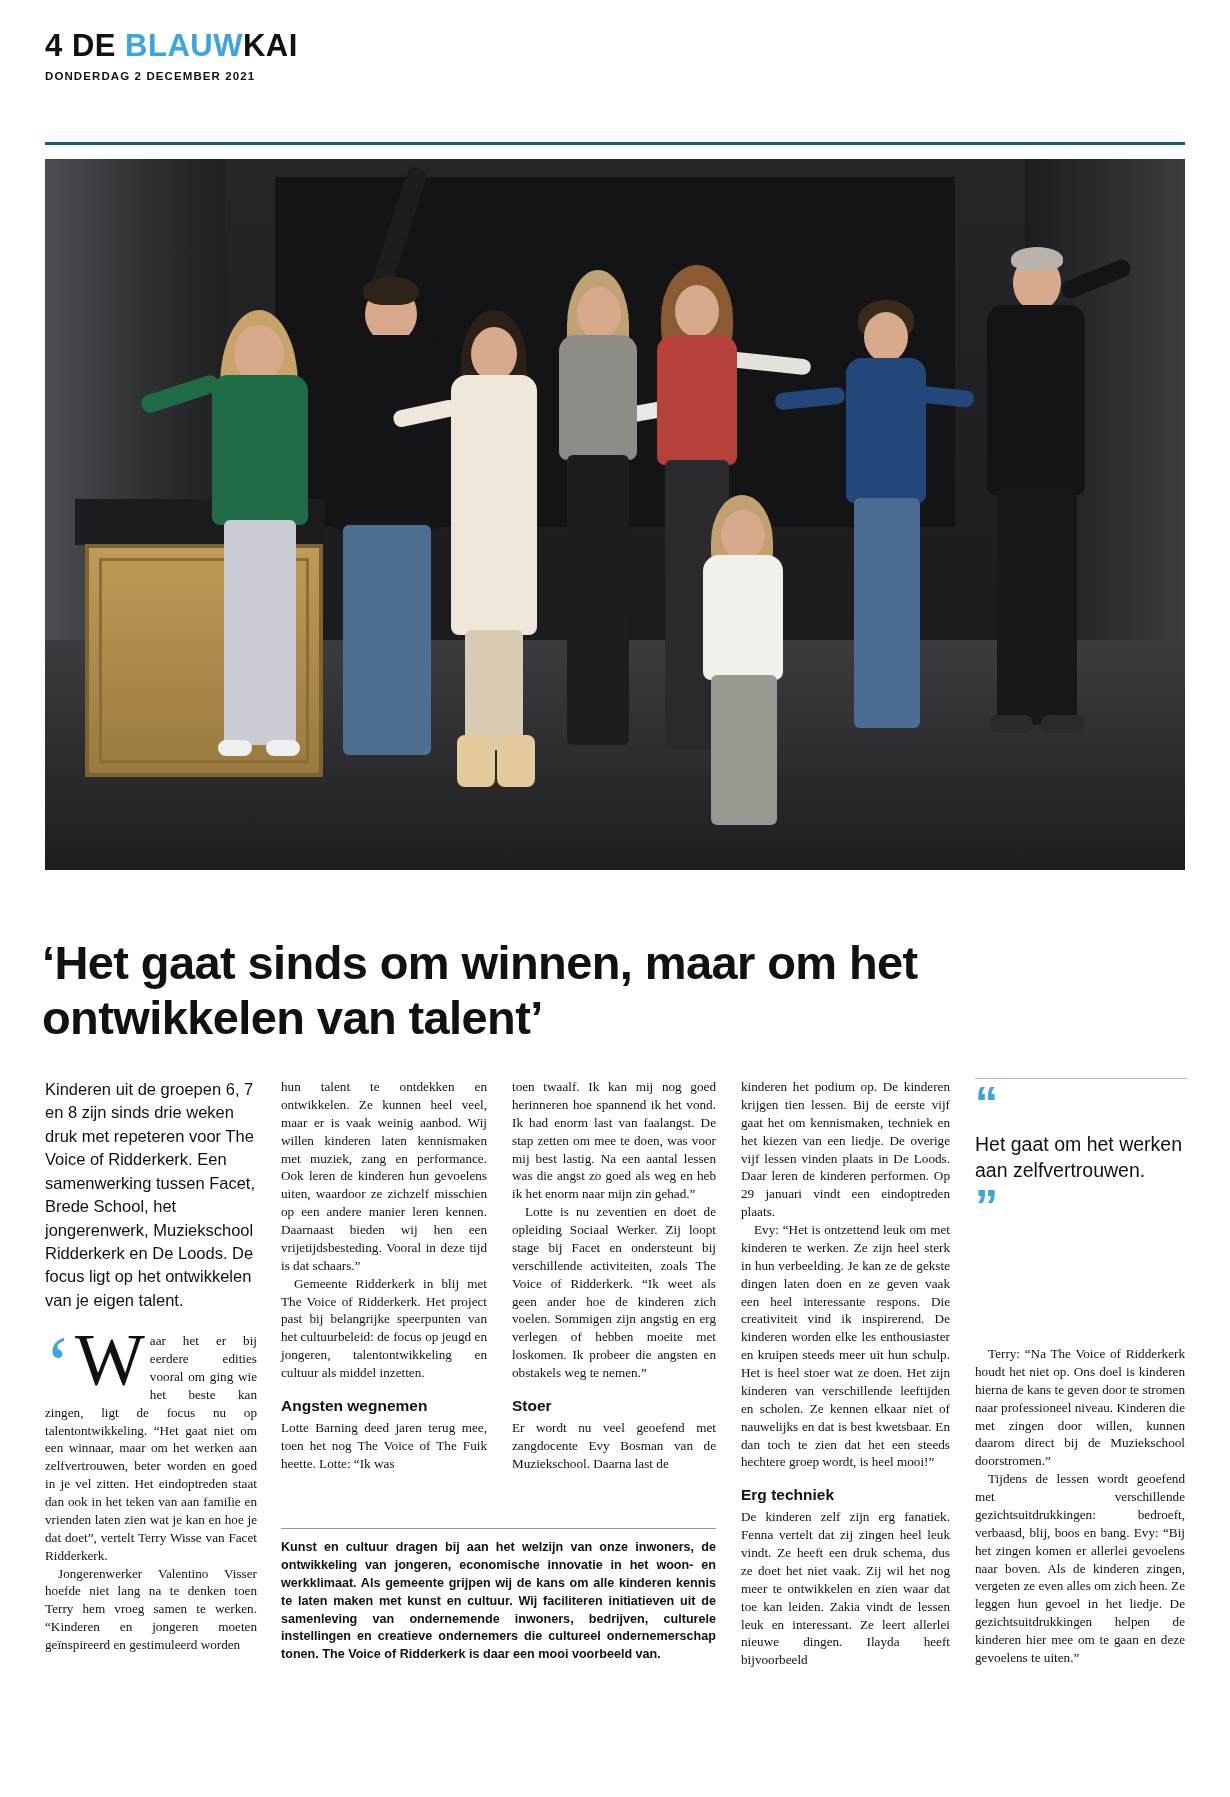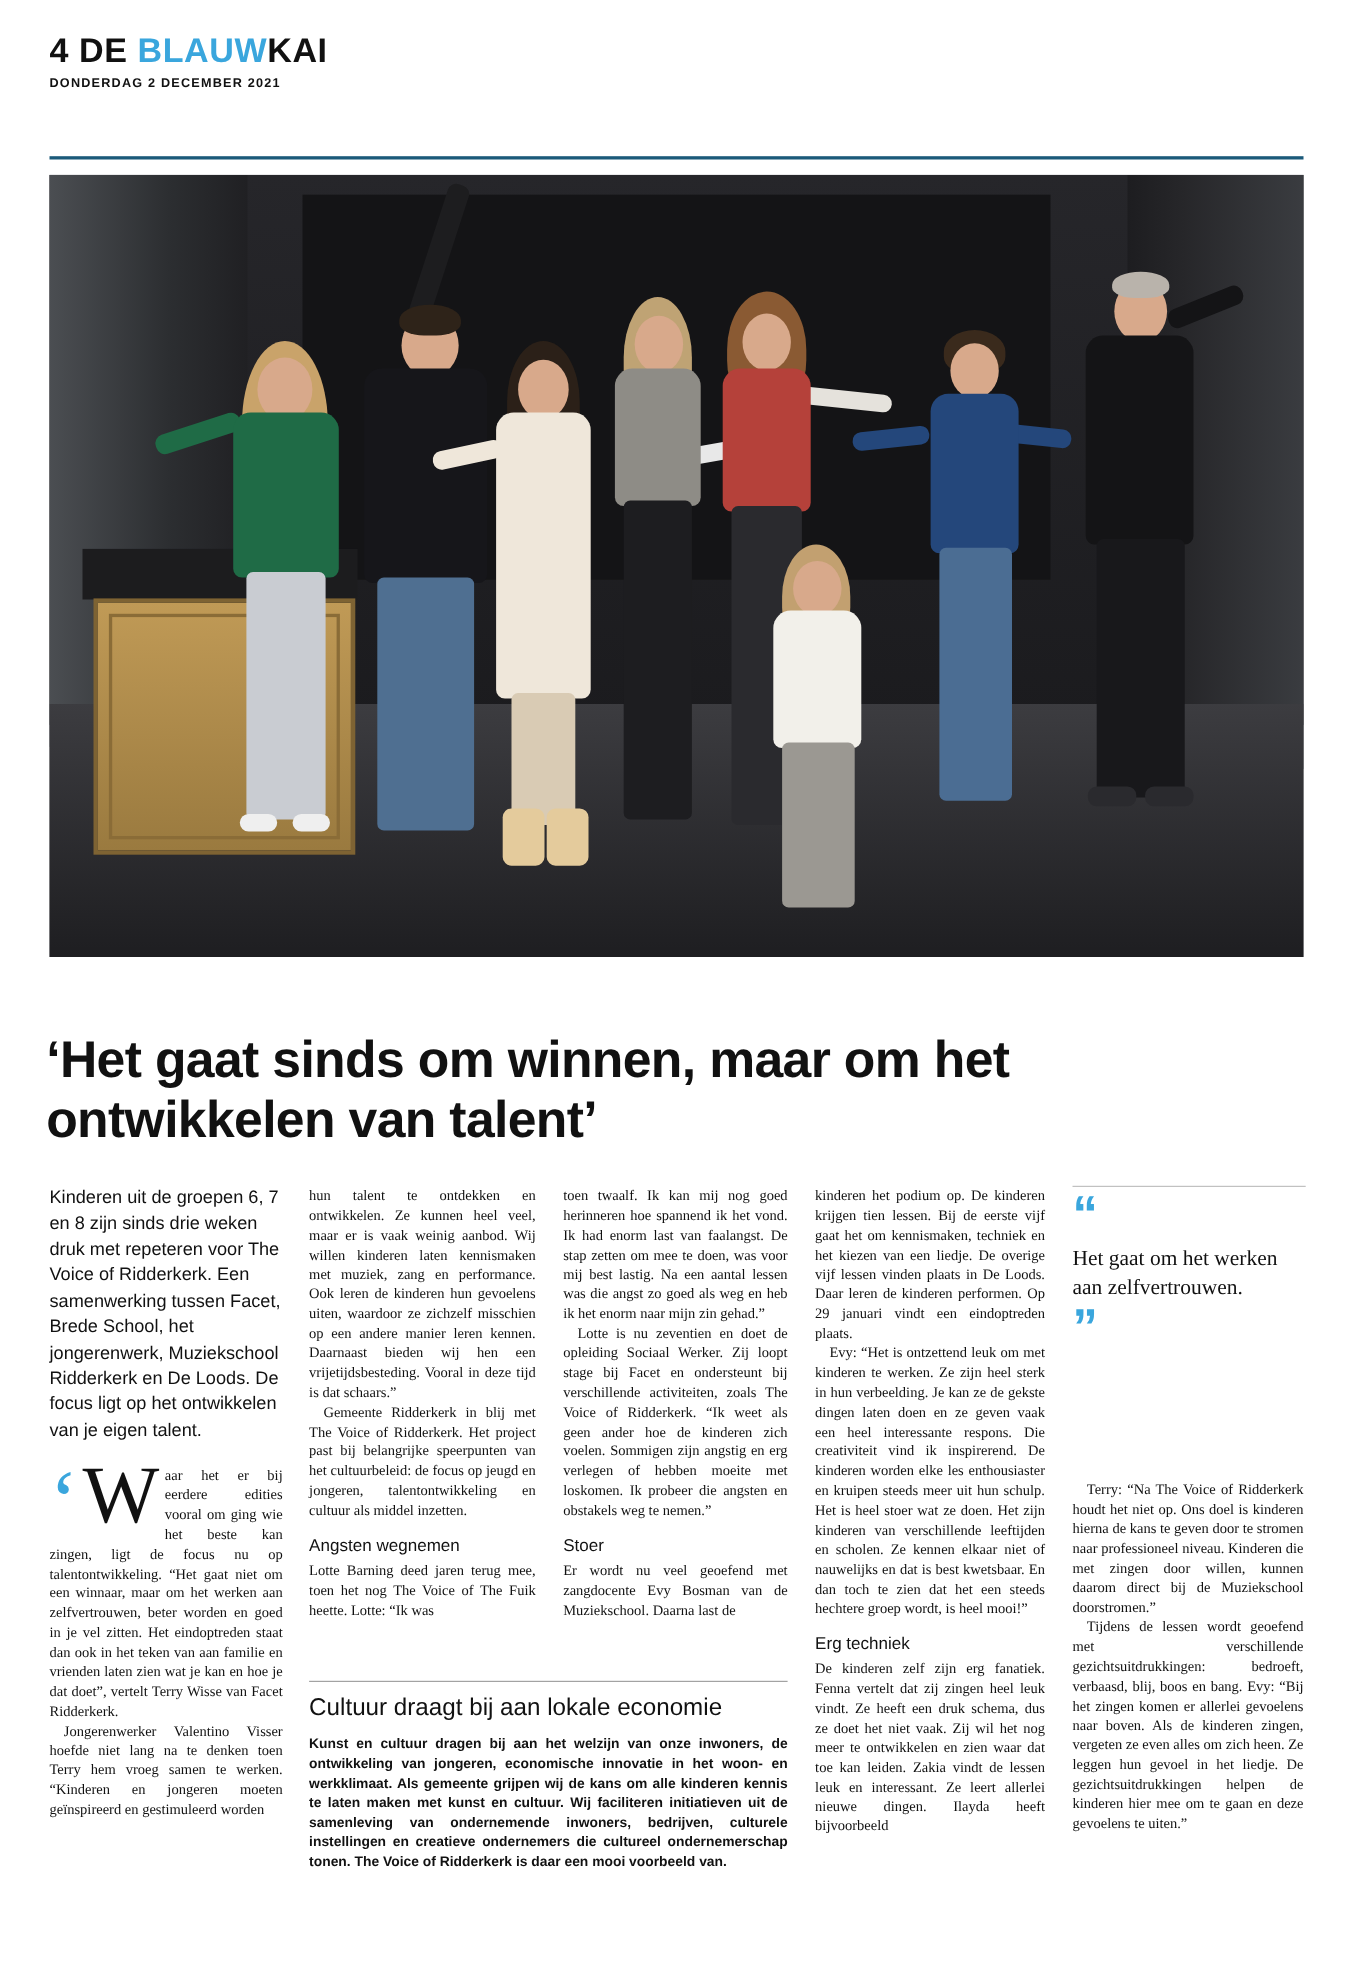--- a/index.html
+++ b/index.html
@@ -180,21 +180,21 @@
     font-size: 13.2px;
     line-height: 1.355;
     text-align: justify;
     color: #111111;
   }
   .col p { margin: 0; text-indent: 13px; }
   .col p.first { text-indent: 0; }
   .col h3 {
     font-family: "Liberation Sans", sans-serif;
     font-size: 15.5px;
-    font-weight: normal;
+    font-weight: bold;
     margin: 13px 0 3px 0;
     text-align: left;
   }
   #col1 { left: 45px;  width: 212px; }
   #col2 { left: 281px; width: 206px; }
   #col3 { left: 512px; width: 204px; }
   #col4 { left: 741px; width: 209px; }
   #col5 { left: 975px; width: 210px; }
 
   
@@ -245,21 +245,21 @@
   .pq-mark {
     font-family: "Liberation Sans", sans-serif;
     font-weight: bold;
     font-size: 46px;
     line-height: 0.7;
     color: #3aa6dd;
     letter-spacing: -3px;
   }
   .pq-mark.close { text-align: left; margin-top: 6px; }
   .pq-text {
-    font-family: Liberation Serif, serif;
+    font-family: Liberation Sans, sans-serif;
     font-size: 19.5px;
     line-height: 1.33;
     color: #111111;
     margin: 13px 0 4px 0;
   }
   #col5 { top: 1345px; }
 
   
   .sidebar-box {
     position: absolute;
@@ -424,17 +424,16 @@
     <div class="pq-mark close">”</div>
   </div>
 
   <div class="col" id="col5">
     <p>Terry: “Na The Voice of Ridderkerk houdt het niet op. Ons doel is kinderen hierna de kans te geven door te stromen naar professioneel niveau. Kinderen die met zingen door willen, kunnen daarom direct bij de Muziekschool doorstromen.”</p>
     <p>Tijdens de lessen wordt geoefend met verschillende gezichtsuitdrukkingen: bedroeft, verbaasd, blij, boos en bang. Evy: “Bij het zingen komen er allerlei gevoelens naar boven. Als de kinderen zingen, vergeten ze even alles om zich heen. Ze leggen hun gevoel in het liedje. De gezichtsuitdrukkingen helpen de kinderen hier mee om te gaan en deze gevoelens te uiten.”</p>
   </div>
 
   <div class="sidebar-box">
     <div class="sb-rule"></div>
-    <div class="sb-title">Cultuur draagt bij aan lokale economie</div>
     <div class="sb-body">Kunst en cultuur dragen bij aan het welzijn van onze inwoners, de ontwikkeling van jongeren, economische innovatie in het woon- en werkklimaat. Als gemeente grijpen wij de kans om alle kinderen kennis te laten maken met kunst en cultuur. Wij faciliteren initiatieven uit de samenleving van ondernemende inwoners, bedrijven, culturele instellingen en creatieve ondernemers die cultureel ondernemerschap tonen. The Voice of Ridderkerk is daar een mooi voorbeeld van.</div>
   </div>
 
 </div>
 
 </body></html>

